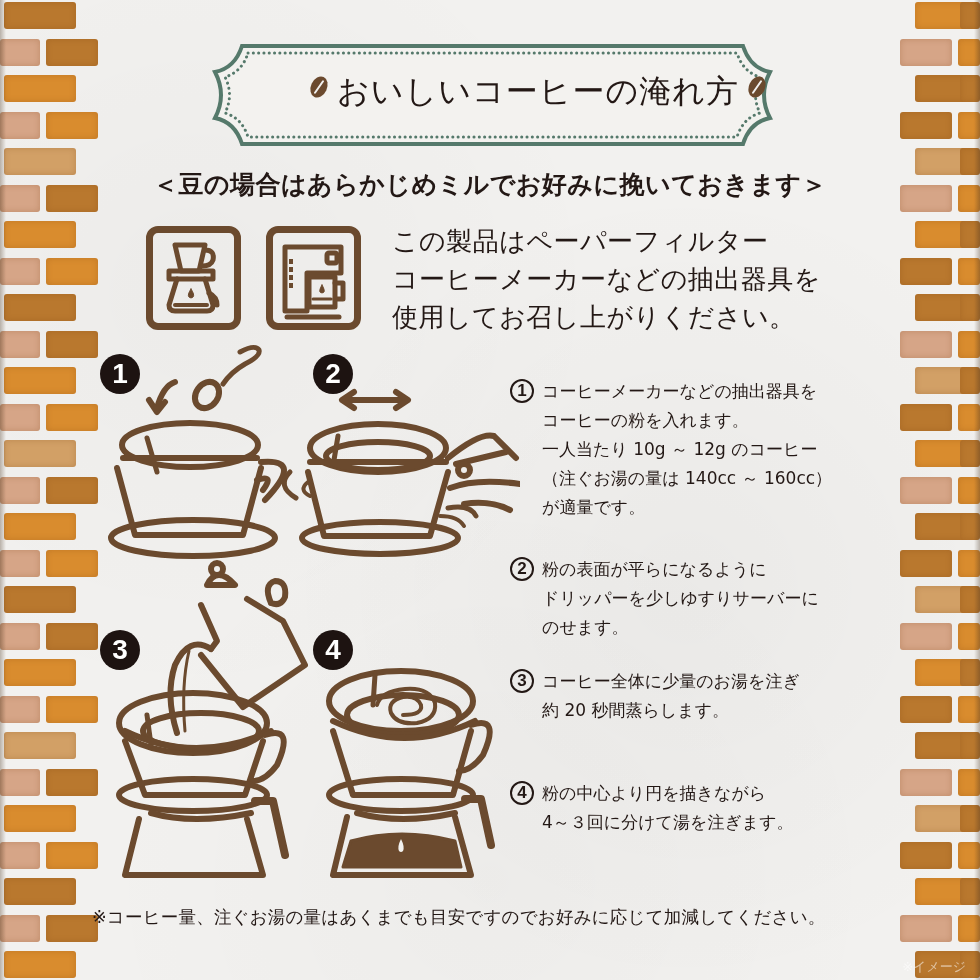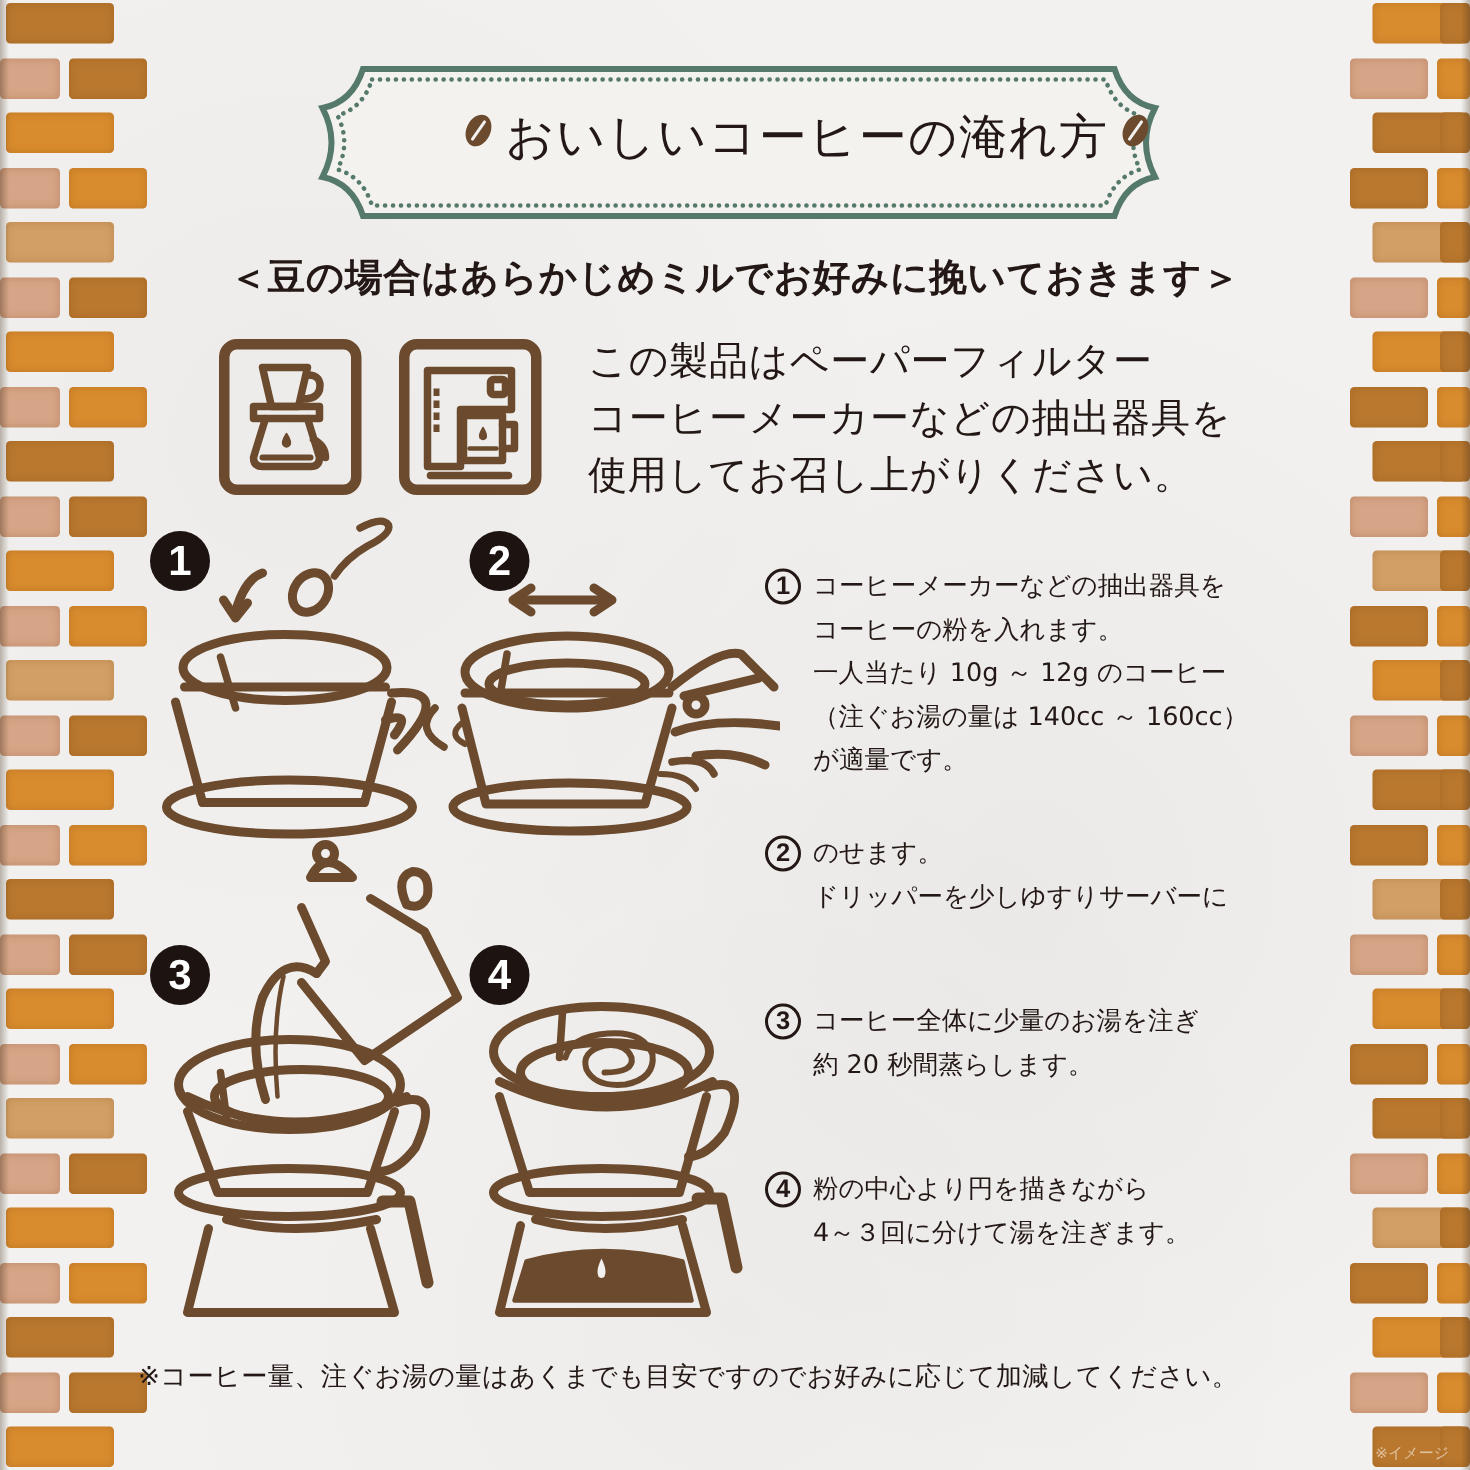--- a/index.html
+++ b/index.html
@@ -71,21 +71,21 @@
     font-family: "Liberation Sans", sans-serif;
   }
   .step .lines { position: absolute; left: 32px; top: 0; white-space: nowrap; }
   .step .lines div { height: 29px; }
 
   .footnote {
     position: absolute; left: 92px; top: 905px; width: 810px;
     font-size: 17.5px; letter-spacing: 0.2px; white-space: nowrap;
   }
   .watermark {
-    position: absolute; right: 14px; bottom: 4px; font-size: 10px; color: rgba(255,255,255,0.55); margin-top: 44px;
+    position: absolute; right: 14px; bottom: 4px; font-size: 13px; color: rgba(255,255,255,0.55); margin-top: 44px;
   }
 </style>
 </head>
 <body>
 
 <div class="paper"></div>
 
 <div class="brick-col left" id="bricks-left">
     <div class="brick" style="top: 2px; left: 4px; width: 72px; background: rgb(185, 120, 46);"></div>
     <div class="brick" style="top: 38.5px; left: 0px; width: 40px; background: rgb(214, 165, 135);"></div>
@@ -325,22 +325,23 @@
       <div>コーヒーメーカーなどの抽出器具を</div>
       <div>コーヒーの粉を入れます。</div>
       <div>一人当たり 10g ～ 12g のコーヒー</div>
       <div>（注ぐお湯の量は 140cc ～ 160cc）</div>
       <div>が適量です。</div>
     </div>
   </div>
   <div class="step" style="top:178px;">
     <span class="num">2</span>
     <div class="lines">
+      <div>粉の表面が平らになるように</div>
+      <div>ドリッパーを少しゆすりサーバーに</div>
       <div>のせます。</div>
-      <div>ドリッパーを少しゆすりサーバーに</div>
     </div>
   </div>
   <div class="step" style="top:290px;">
     <span class="num">3</span>
     <div class="lines">
       <div>コーヒー全体に少量のお湯を注ぎ</div>
       <div>約 20 秒間蒸らします。</div>
     </div>
   </div>
   <div class="step" style="top:402px;">

